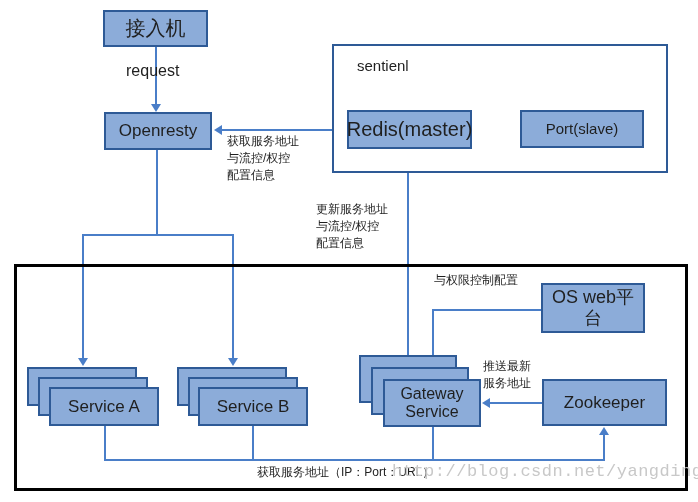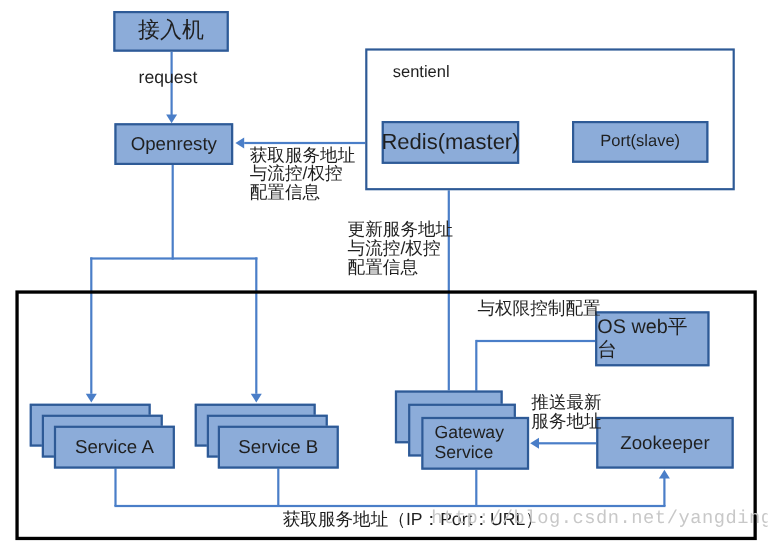--- a/index.html
+++ b/index.html
@@ -23,28 +23,28 @@
 
   
   .arr{position:absolute;width:0;height:0}
   .arr.down{border-left:5px solid transparent;border-right:5px solid transparent;border-top:8px solid var(--connector)}
   .arr.up{border-left:5px solid transparent;border-right:5px solid transparent;border-bottom:8px solid var(--connector)}
   .arr.left{border-top:5px solid transparent;border-bottom:5px solid transparent;border-right:8px solid var(--connector)}
   .arr.right{border-top:5px solid transparent;border-bottom:5px solid transparent;border-left:8px solid var(--connector)}
 
   
   .node{position:absolute;background:var(--node-fill);border:2px solid var(--node-border);
-        display:flex;align-items:center;justify-content:center;
+        display:flex;align-items:center;justify-content:center;text-align:center;
         color:var(--text);line-height:1.15}
   .container-box{position:absolute;background:var(--bg);border:2px solid var(--node-border)}
   .container-label{position:absolute;font-size:15px;color:var(--text)}
   .outer-box{position:absolute;border:3px solid var(--outer-border);background:transparent}
 
   
-  .ann{position:absolute;font-size:16px;line-height:17px;color:var(--text);white-space:nowrap}
+  .ann{position:absolute;font-size:12px;line-height:17px;color:var(--text);white-space:nowrap}
   .ann div{white-space:nowrap}
   .edge-label{position:absolute;font-size:16px;color:var(--text);white-space:nowrap}
   .watermark{position:absolute;font-family:"Liberation Mono","DejaVu Sans Mono",monospace;
              font-size:17px;color:var(--watermark);white-space:nowrap;letter-spacing:.5px}
 </style>
 </head>
 <body>
 
 <div class="canvas">
 

